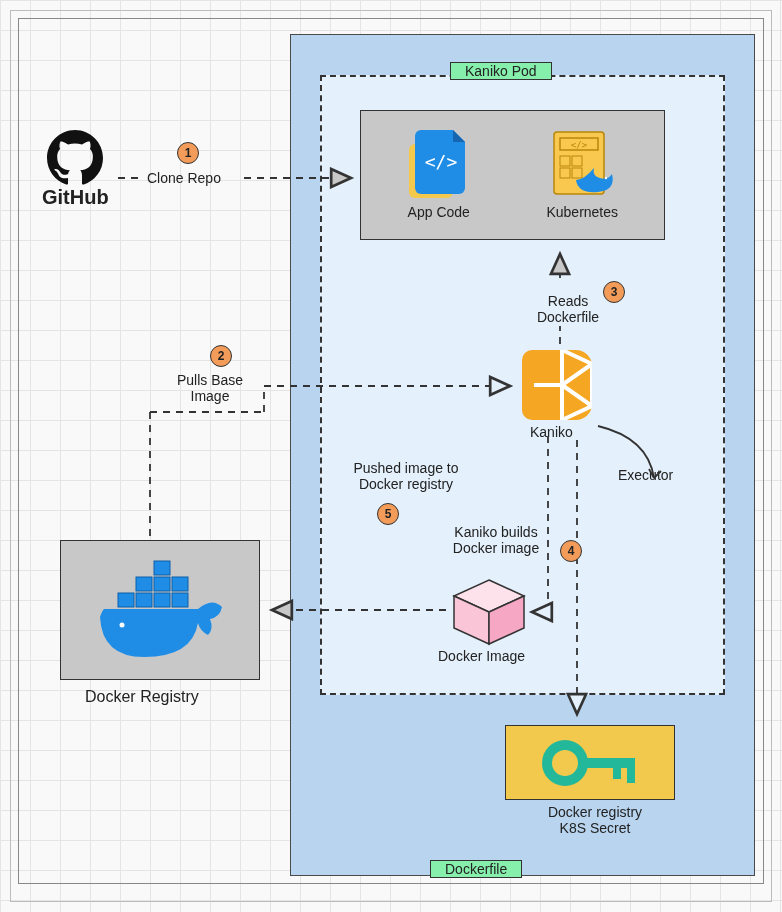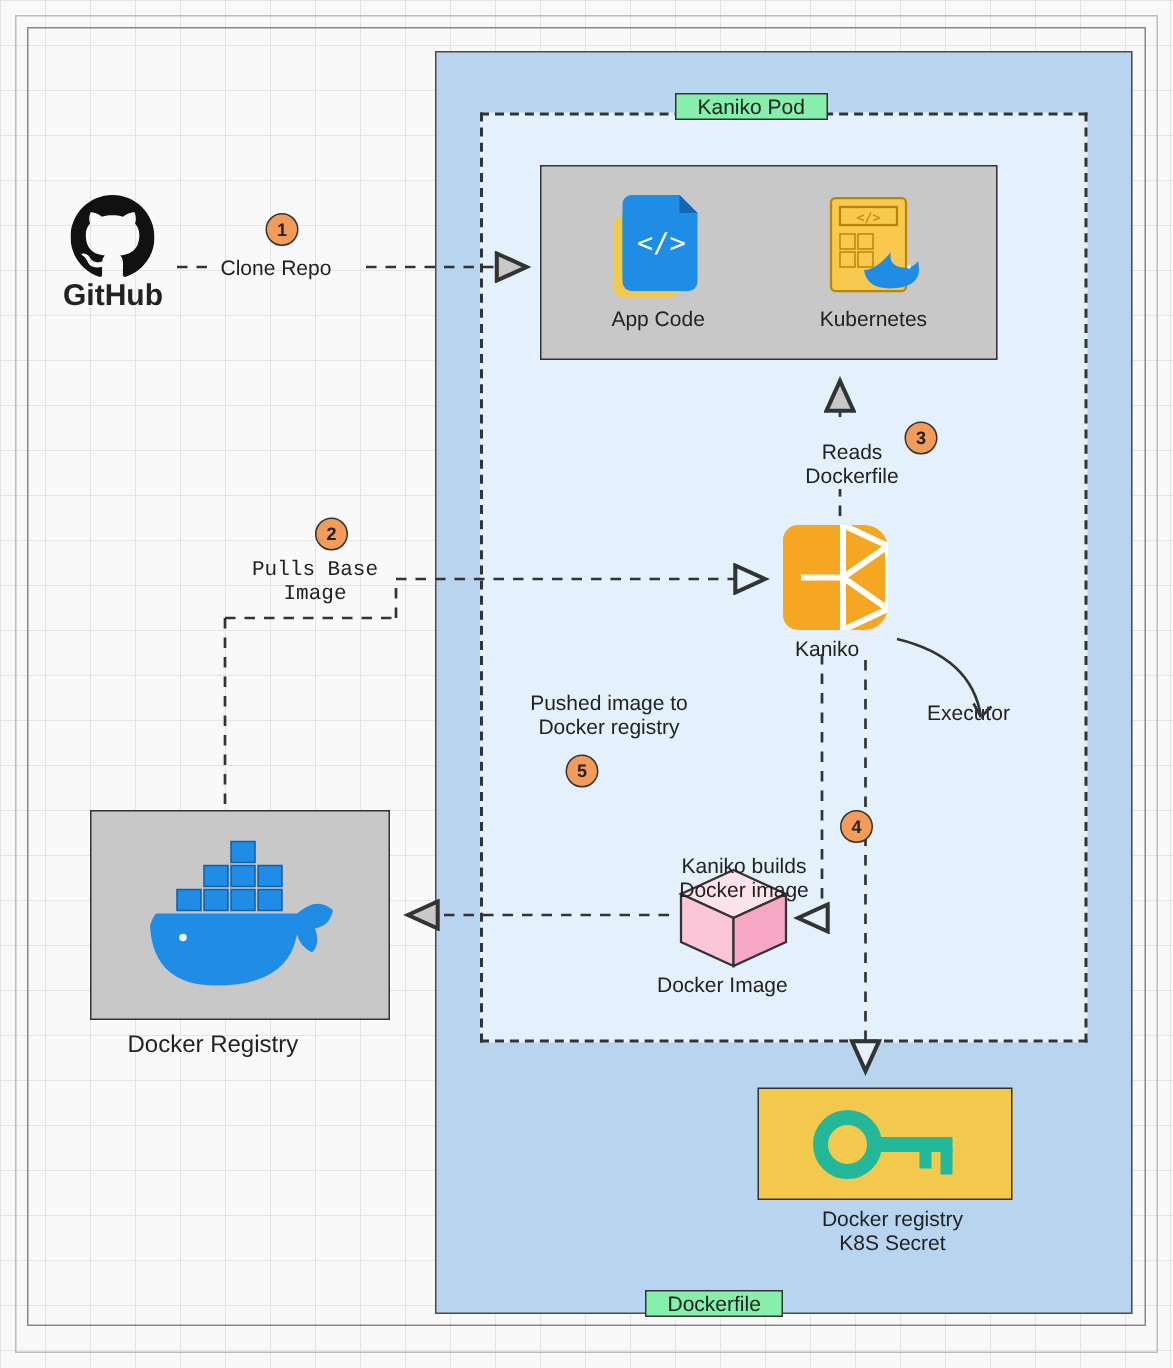--- a/index.html
+++ b/index.html
@@ -150,23 +150,23 @@
   }
   .step1 { left: 177px; top: 142px; }
   .step2 { left: 210px; top: 345px; }
   .step3 { left: 603px; top: 281px; }
   .step4 { left: 560px; top: 540px; }
   .step5 { left: 377px; top: 503px; }
 
   
   .flow-label { position: absolute; z-index: 5; text-align: center; line-height: 1.15; }
   .lbl-clone { left: 147px; top: 170px; }
-  .lbl-pullbase { left: 160px; top: 372px; width: 100px; font-family: Liberation Mono, monospace; }
+  .lbl-pullbase { left: 160px; top: 372px; width: 100px; }
   .lbl-reads { left: 528px; top: 283px; width: 80px; margin-top: 10px; }
-  .lbl-build { left: 436px; top: 524px; width: 120px; margin-top: 45px; }
+  .lbl-build { left: 436px; top: 524px; width: 120px; }
   .lbl-push { left: 336px; top: 460px; width: 140px; }
   .lbl-executor { left: 618px; top: 467px; }
 
   
   svg.arrows { position: absolute; inset: 0; width: 782px; height: 912px; z-index: 5; pointer-events: none; }
 </style>
 </head>
 <body>
 
 <div class="grid"></div>

